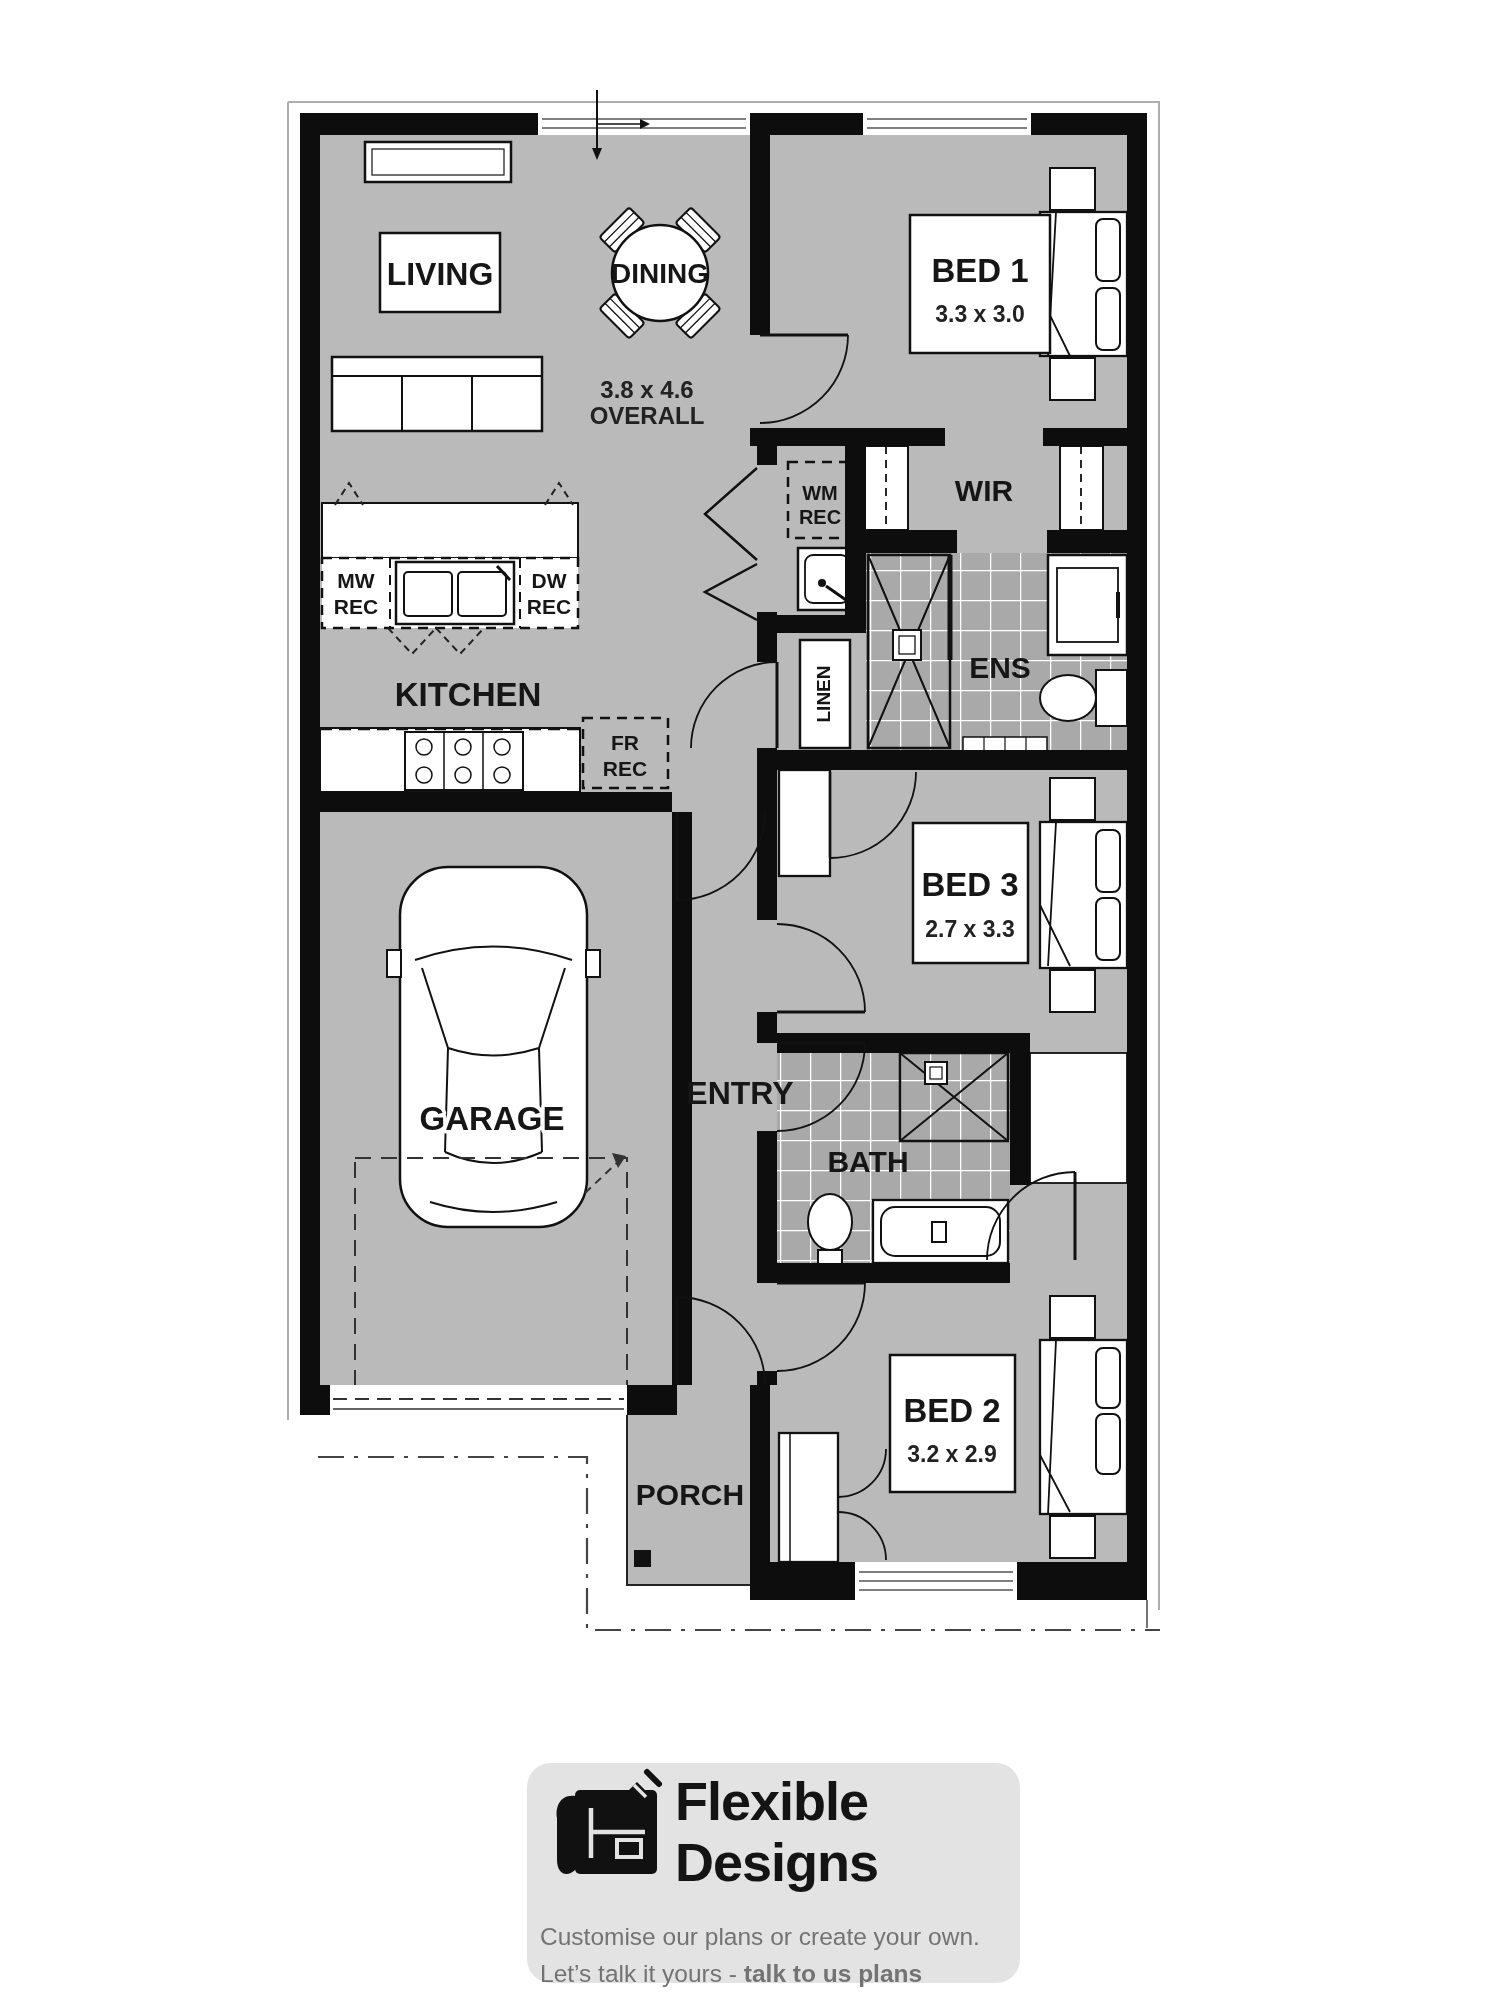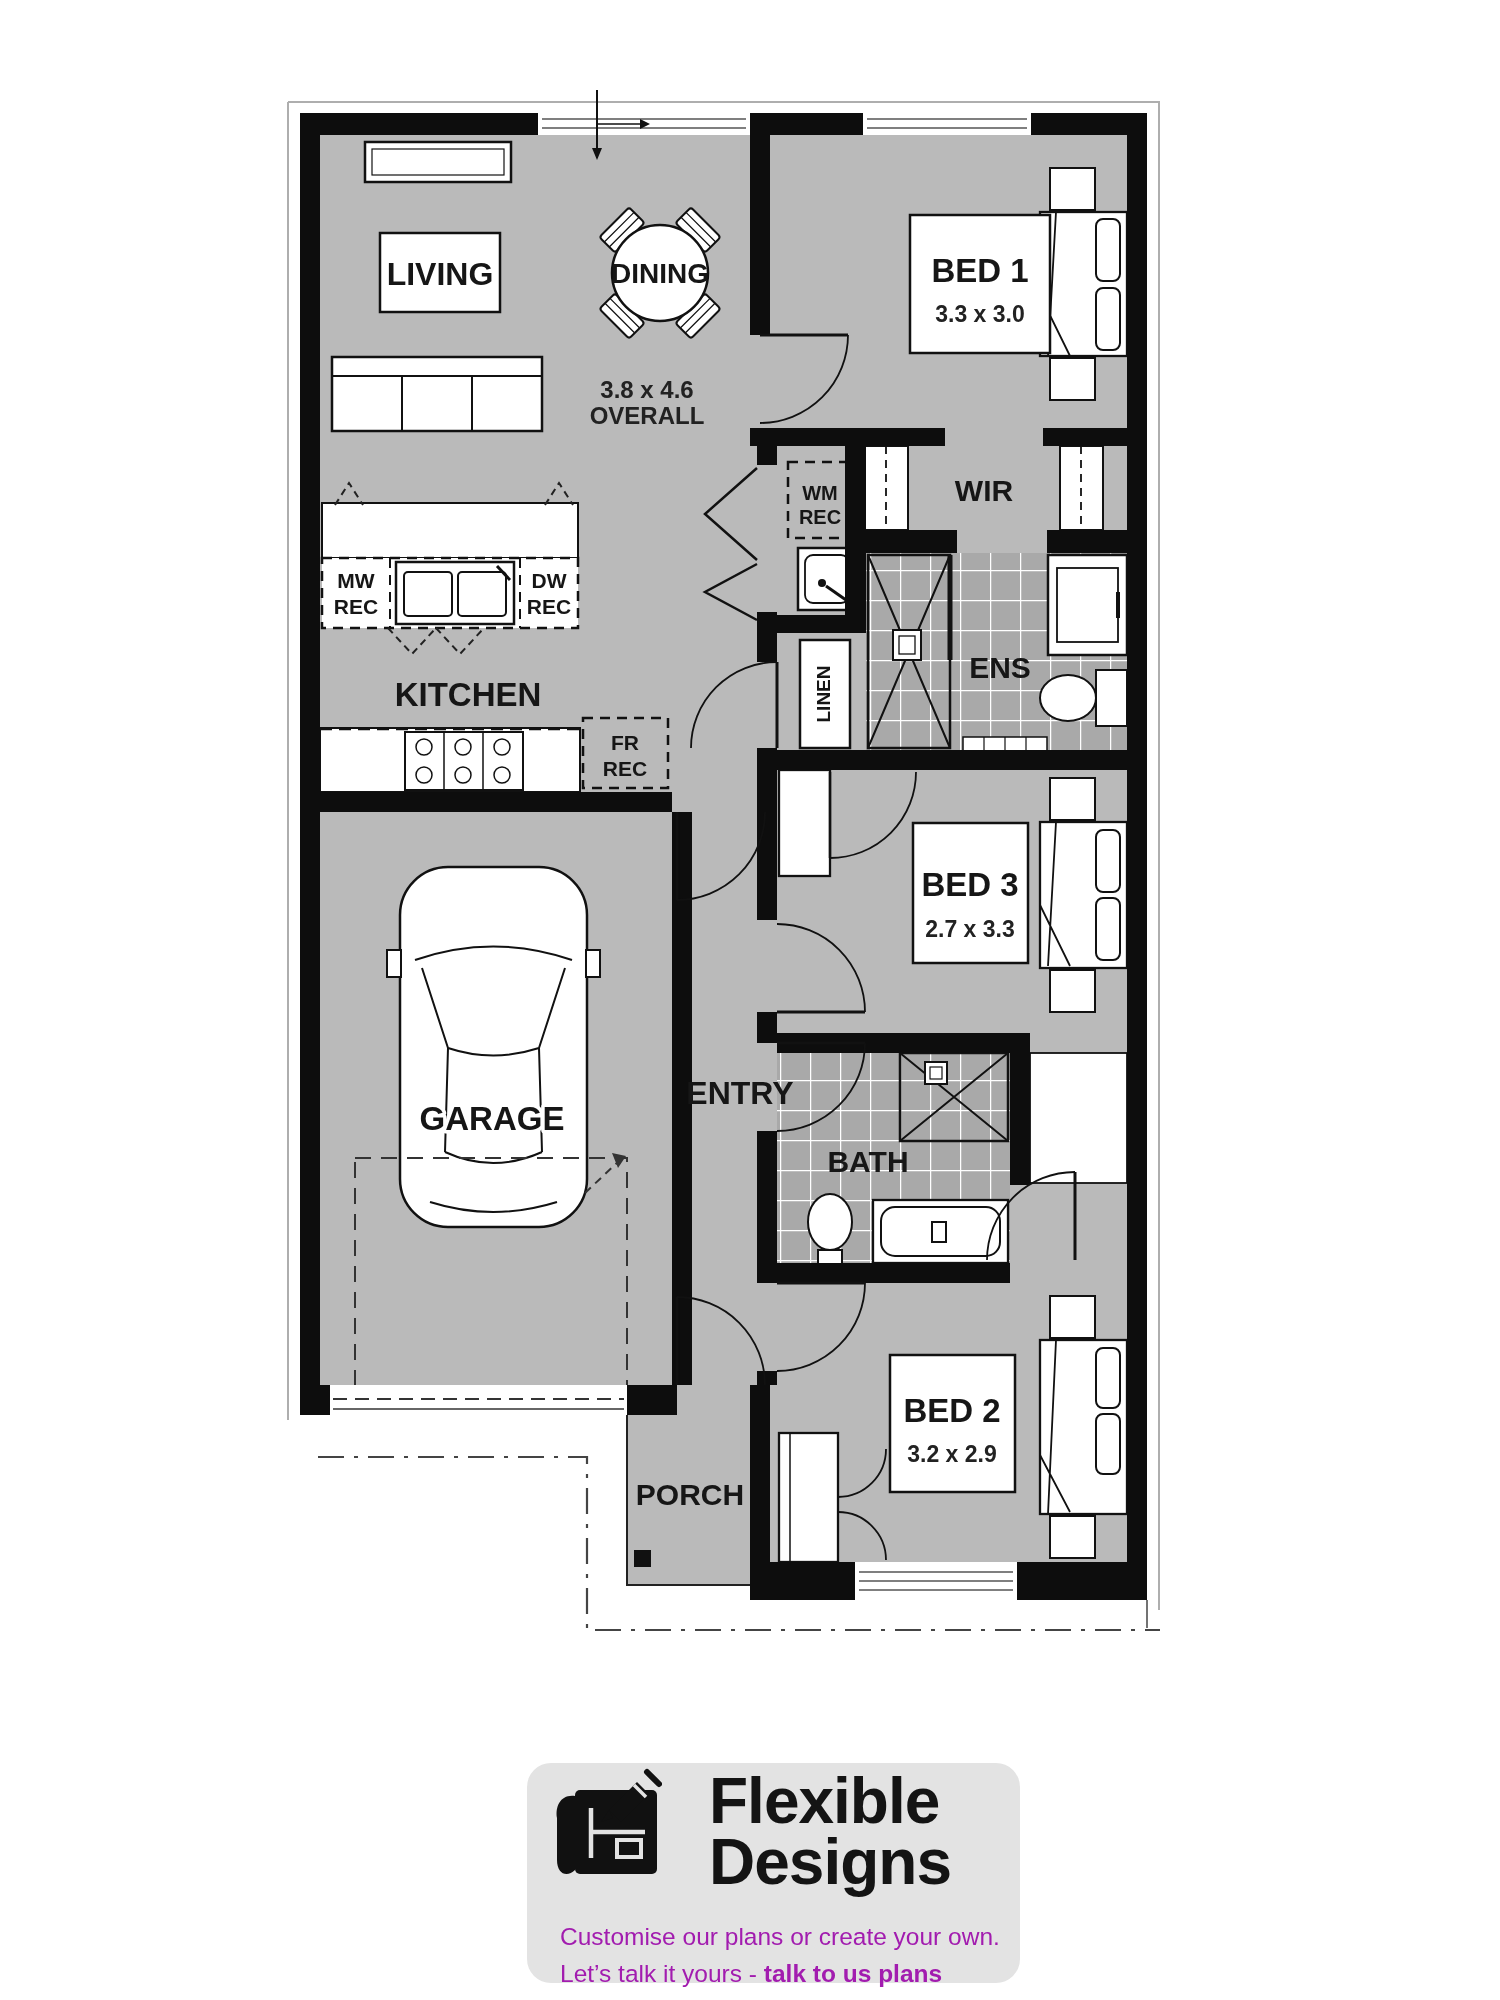--- a/index.html
+++ b/index.html
@@ -4,23 +4,23 @@
 <style>
   html,body{margin:0;padding:0;background:#ffffff;}
   #canvas{position:relative;width:1500px;height:2000px;background:#ffffff;overflow:hidden;
           font-family:"Liberation Sans",sans-serif;padding-left:36px;}
   #plan-svg{position:absolute;left:0;top:0;}
   .lbl{font-family:"Liberation Sans",sans-serif;font-weight:700;fill:#161616;}
   .dims{font-family:"Liberation Sans",sans-serif;font-weight:700;fill:#222;}
   
   #footer-card{position:absolute;left:527px;top:1763px;width:493px;height:220px;
                background:#e3e3e3;border-radius:24px;}
-  #brand-block{position:absolute;left:182px;top:8px;color:#141414;font-weight:800;
-               font-size:64px;line-height:61px;letter-spacing:-1px;}
-  #tagline-block{position:absolute;left:33px;top:155px;color:#a21caf;font-size:24.5px;
+  #brand-block{position:absolute;left:148px;top:8px;color:#141414;font-weight:800;
+               font-size:54px;line-height:61px;letter-spacing:-1px;}
+  #tagline-block{position:absolute;left:13px;top:155px;color:#737373;font-size:24.5px;
                  line-height:37px;}
   #tagline-bold{font-weight:700;}
   #logo-box{position:absolute;left:20px;top:5px;width:115px;height:120px;}
 </style>
 </head>
 <body>
 
 <div id="canvas">
 
 <svg id="plan-svg" width="1500" height="2000" viewBox="0 0 1500 2000">

